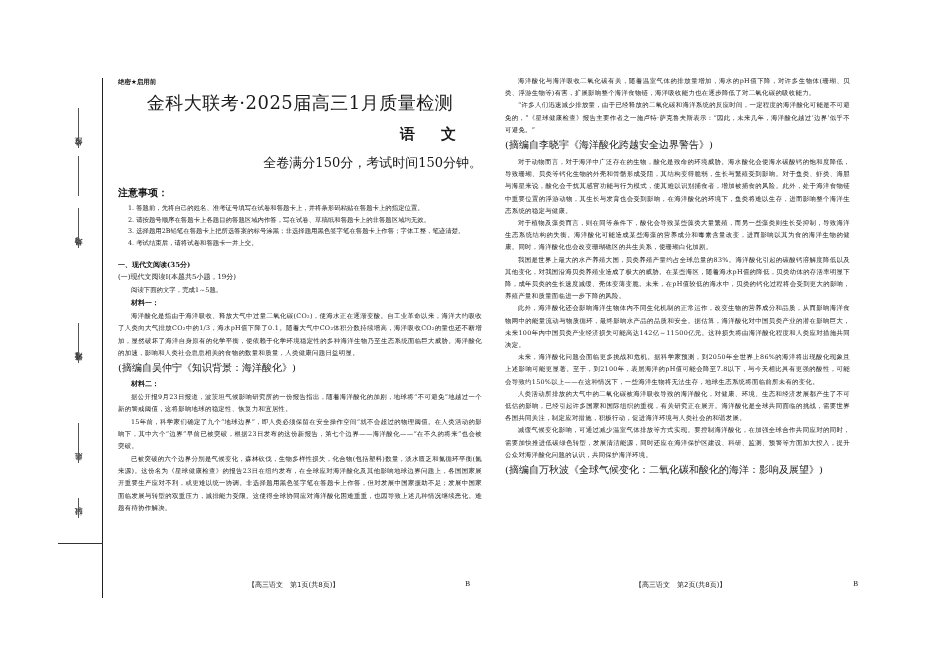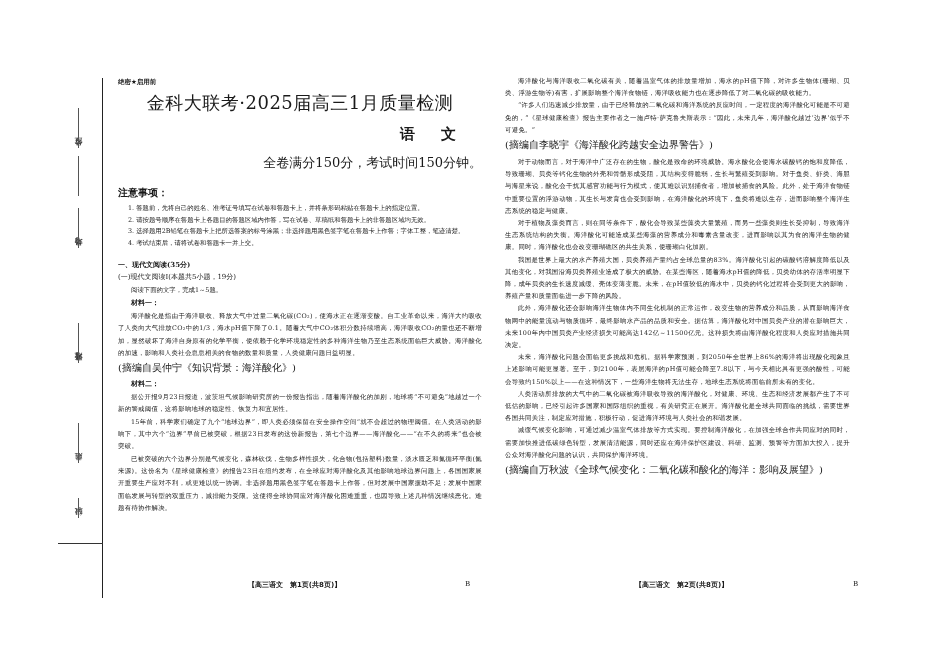--- a/index.html
+++ b/index.html
@@ -30,21 +30,21 @@
   .subject { font-size: 15px; font-weight: bold; text-align: right; letter-spacing: 26px; margin: 0 0 10px 26px; font-family: "DejaVu Sans", sans-serif; }
   .score-line { font-size: 13px; text-align: right; margin: 0 0 14px 0; }
   .notes-heading { font-size: 10px; font-weight: bold; margin: 0 0 3px 0; }
   .note { font-size: 6.4px; line-height: 10.5px; padding-left: 16px; text-indent: -6px; margin: 0 0 1px 0; }
   .section { font-size: 7px; font-weight: bold; margin: 12px 0 2px 0; }
   .subsection { font-size: 7px; margin: 0 0 2px 0; }
   .instruction { font-size: 6.4px; text-indent: 13px; margin: 4px 0 3px 0; }
   .material-title { font-size: 7px; font-weight: bold; text-indent: 13px; margin: 2px 0 2px 0; }
   .para { font-size: 6.4px; line-height: 12.3px; text-indent: 13px; margin: 0; text-align: justify; letter-spacing: 0.3px; }
   .source { font-size: 10px; text-align: left; margin: 2px 0 4px 0; }
-  .footer { position: absolute; font-family: "DejaVu Sans", sans-serif; font-size: 7px; font-weight: bold; }
+  .footer { position: absolute; font-family: "DejaVu Sans", sans-serif; font-size: 7px; font-weight: normal; }
   .footer-left { left: 248px; top: 580px; }
   .footer-right { left: 635px; top: 580px; }
   .page-mark { position: absolute; font-size: 7px; }
   .page-mark-left { left: 465px; top: 580px; }
   .page-mark-right { left: 853px; top: 580px; }
   .page-right .para { line-height: 12.2px; }
 </style>
 </head>
 <body>
 

